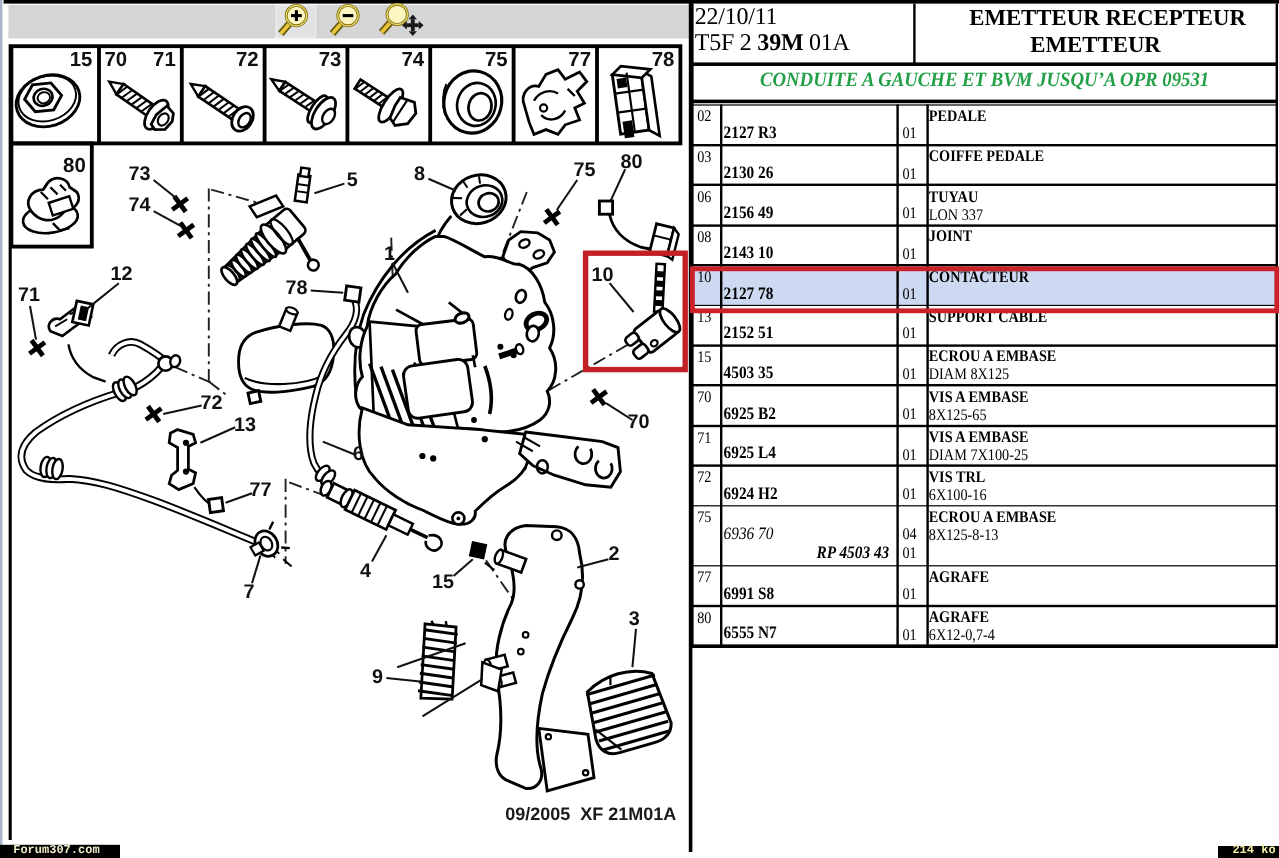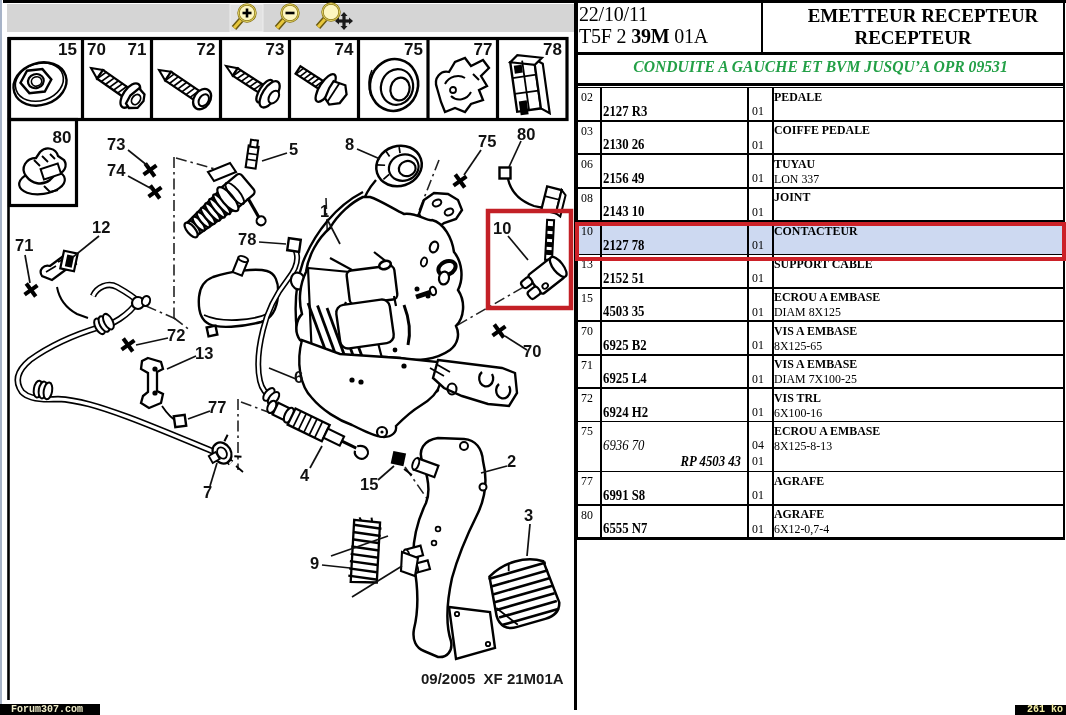--- a/index.html
+++ b/index.html
@@ -461,21 +461,21 @@
 
 <div id="tablewrap">
 <div class="vl" style="left:575px;top:3px;width:2.5px;height:536px;"></div>
 <div class="vl" style="left:1062.5px;top:3px;width:2.5px;height:536px;"></div>
 <div class="vl" style="left:760.5px;top:3px;width:2px;height:50px;"></div>
 <div class="hl" style="left:575px;top:51.5px;width:490px;height:3px;"></div>
 <div class="hl" style="left:575px;top:83px;width:490px;height:2.5px;"></div>
 <div class="abs ser" style="left:579px;top:3px;font-size:20px;letter-spacing:-0.2px;">22/10/11</div>
 <div class="abs ser" style="left:579px;top:24.8px;font-size:20px;letter-spacing:-0.2px;">T5F 2 <b>39M</b> 01A</div>
 <div class="abs ser" style="left:763px;top:4.5px;width:320px;text-align:center;font-size:19px;font-weight:bold;">EMETTEUR RECEPTEUR</div>
-<div class="abs ser" style="left:763px;top:26.5px;width:300px;text-align:center;font-size:19px;font-weight:bold;">RECEPTEUR</div>
+<div class="abs ser" style="left:763px;top:26.5px;width:300px;text-align:center;font-size:19px;font-weight:bold;">EMETTEUR</div>
 <div class="abs ser" style="left:577px;top:57px;width:487px;text-align:center;font-size:17px;font-weight:bold;font-style:italic;color:#23a047;transform:scaleX(0.92);">CONDUITE A GAUCHE ET BVM JUSQU’A OPR 09531</div>
 <div class="abs" style="left:577px;top:222px;width:486px;height:32px;background:#cdd9f1;"></div>
 <div class="hl" style="left:575px;top:86.6px;width:490px;height:1.8px;"></div>
 <div class="abs code" style="left:581px;top:89.39999999999999px;transform:scaleX(0.88);transform-origin:0 0;white-space:nowrap;">02</div>
 <div class="abs ref" style="left:603px;top:102.89999999999999px;transform:scaleX(0.88);transform-origin:0 0;white-space:nowrap;">2127 R3</div>
 <div class="abs code" style="left:752px;top:103.39999999999999px;transform:scaleX(0.88);transform-origin:0 0;white-space:nowrap;">01</div>
 <div class="abs lbl1" style="left:774px;top:88.89999999999999px;transform:scaleX(0.88);transform-origin:0 0;white-space:nowrap;">PEDALE</div>
 <div class="hl" style="left:575px;top:120.0px;width:490px;height:1.8px;"></div>
 <div class="abs code" style="left:581px;top:122.8px;transform:scaleX(0.88);transform-origin:0 0;white-space:nowrap;">03</div>
 <div class="abs ref" style="left:603px;top:136.3px;transform:scaleX(0.88);transform-origin:0 0;white-space:nowrap;">2130 26</div>
@@ -548,13 +548,13 @@
 <div class="hl" style="left:575px;top:537.4px;width:490px;height:2.5px;"></div>
 <div class="vl" style="left:599.5px;top:86.6px;width:2px;height:453px;"></div>
 <div class="vl" style="left:746.5px;top:86.6px;width:2px;height:453px;"></div>
 <div class="vl" style="left:771.5px;top:86.6px;width:2px;height:453px;"></div>
 <div class="abs" style="left:575px;top:222px;width:491px;height:38.5px;border:4.5px solid #cc2128;box-sizing:border-box;"></div>
 </div>
 
 <div class="abs" style="left:421px;top:670px;width:160px;height:16px;font-size:15px;font-weight:bold;color:#1a1a1a;">09/2005&nbsp; XF&nbsp;21M01A</div>
 
 <div class="abs" style="left:0;top:704px;width:100px;height:11px;background:#000;color:#efecc8;font-family:'Liberation Mono',monospace;font-size:10px;font-weight:bold;line-height:11px;padding-left:11px;box-sizing:border-box;">Forum307.com</div>
-<div class="abs" style="left:1015px;top:705px;width:51px;height:10px;background:#000;color:#f5efa5;font-family:'Liberation Mono',monospace;font-size:10px;font-weight:bold;line-height:10px;text-align:right;padding-right:3px;box-sizing:border-box;">261 ko</div>
+<div class="abs" style="left:1015px;top:705px;width:51px;height:10px;background:#000;color:#f5efa5;font-family:'Liberation Mono',monospace;font-size:10px;font-weight:bold;line-height:10px;text-align:right;padding-right:3px;box-sizing:border-box;">214 ko</div>
 
 </body></html>

